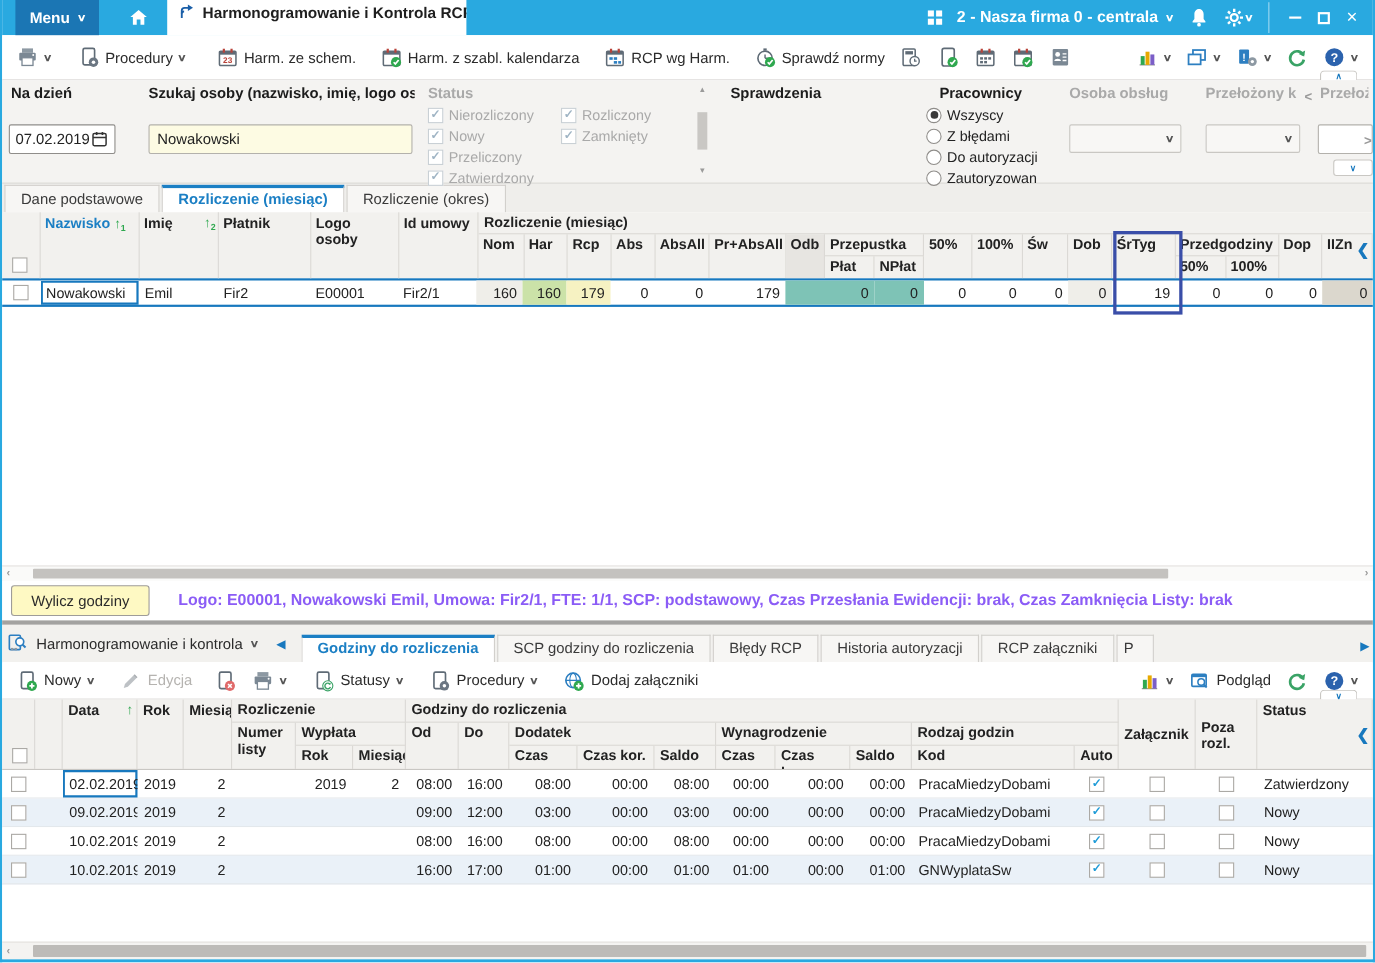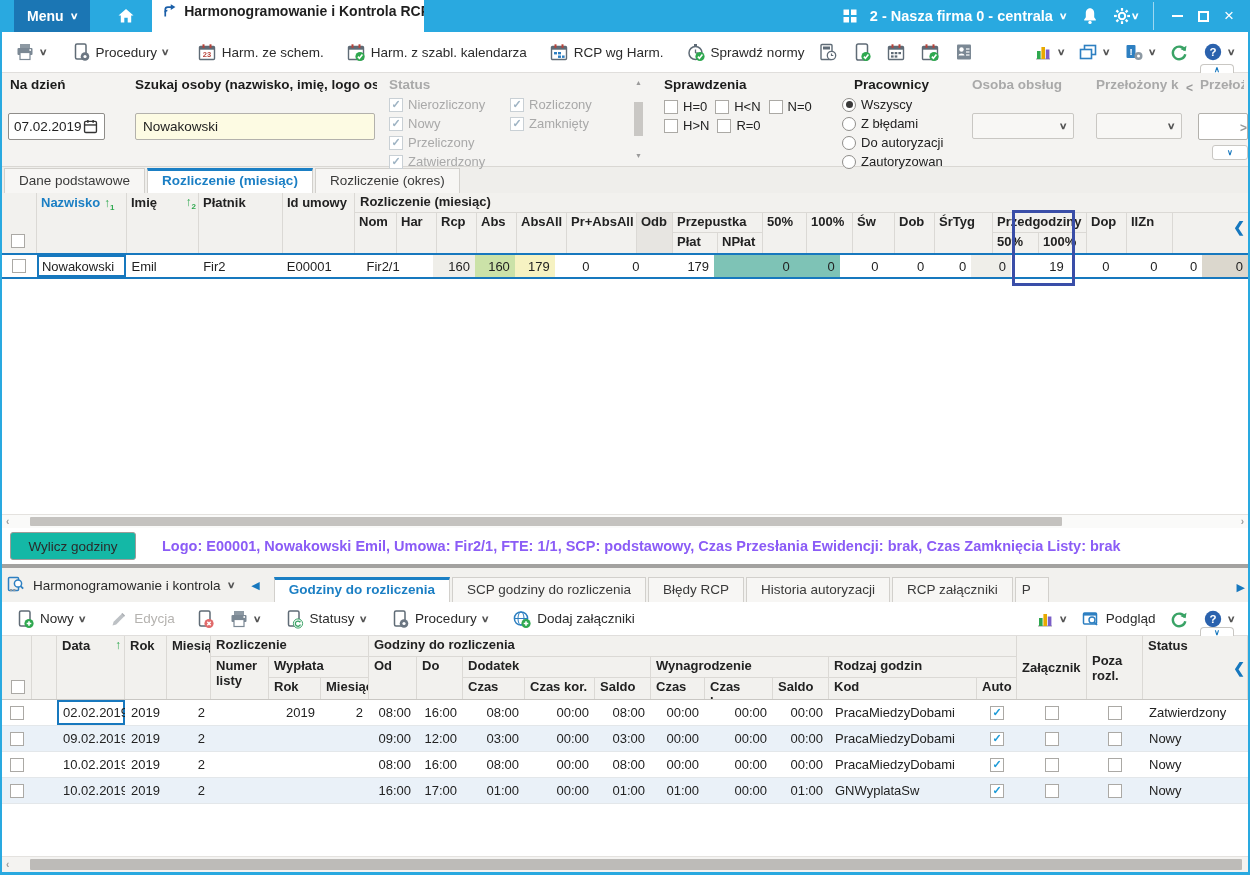--- a/index.html
+++ b/index.html
@@ -102,21 +102,21 @@
 
 
 .hscroll{height:14px;background:#FAFAF9;border-top:1px solid #E4E2DF;position:relative;flex:none}
 .hs-arrow{position:absolute;top:1px;font-size:10px;color:#999;font-weight:bold}
 .hs-thumb{position:absolute;top:2px;height:9px;background:#C4C2BF;border-radius:1px}
 .hscroll.b{height:16px;background:#F4F3F1}
 .hscroll.b .hs-thumb{height:11px;background:#BDBBB8}
 
 
 .summary{height:36px;display:flex;align-items:center;background:#fff;flex:none}
-.wylicz{margin-left:8px;width:126px;height:28px;background:#14b8a6;border:1px solid #9E9C99;border-radius:3px;font-size:13.5px;color:#2b2b2b;font-family:inherit}
+.wylicz{margin-left:8px;width:126px;height:28px;background:#fef9c3;border:1px solid #9E9C99;border-radius:3px;font-size:13.5px;color:#2b2b2b;font-family:inherit}
 .redinfo{margin-left:26px;color:#8b5cf6;font-weight:bold;font-size:14.5px;white-space:nowrap;overflow:hidden}
 .divider{height:4px;background:#A3A2A0;flex:none}
 
 
 .panelhead{height:34px;background:#F2F1EE;display:flex;align-items:flex-end;position:relative;flex:none}
 .ph-left{display:flex;align-items:center;height:34px;padding:0 4px;gap:7px;font-size:13.5px;color:#2b2b2b;white-space:nowrap}
 .tri{color:#1778BE;font-size:11px;margin:0 10px}
 .ph-tabs{display:flex;align-items:flex-end;height:34px;overflow:hidden;flex:1}
 .tri-r{position:absolute;right:3px;bottom:8px;color:#1778BE;font-size:11px}
 
@@ -458,42 +458,20 @@
         </label>
       </div>
 
     <div class="mini-vscroll">
       <span>▲</span>
       <span class="mini-thumb"></span>
       <span>▼</span>
     </div>
 
     <span class="flabel" style="left:662px;top:4px">Sprawdzenia</span>
-    <div class="chkrow" style="left:662px;top:24px;width:172px" id="sprawdzenia-list">
-        <label class="chkitem" style="margin-right: 8px;">
-          <span class="cbx"></span>
-          <span>H=0</span>
-        </label>
-        <label class="chkitem" style="margin-right: 8px;">
-          <span class="cbx"></span>
-          <span>H&lt;N</span>
-        </label>
-        <label class="chkitem" style="margin-right: 8px;">
-          <span class="cbx"></span>
-          <span>N=0</span>
-        </label>
-        <label class="chkitem" style="margin-right: 8px;">
-          <span class="cbx"></span>
-          <span>H&gt;N</span>
-        </label>
-        <label class="chkitem" style="margin-right: 8px;">
-          <span class="cbx"></span>
-          <span>R=0</span>
-        </label>
-      </div>
 
     <span class="flabel" style="left:852px;top:4px">Pracownicy</span>
     <div class="chkcol" style="left:840px;top:22px;height:76px" id="pracownicy-list">
         <label class="chkitem">
           <span class="rad sel"></span>
           <span>Wszyscy</span>
         </label>
         <label class="chkitem">
           <span class="rad"></span>
           <span>Z błędami</span>
@@ -532,20 +510,21 @@
     </div>
 
   <div class="grid-top">
     <div class="gt-header">
       <div class="hcell t-cb">
           <span class="cbx hcb"></span>
         </div>
       <div class="hcell t-nazwisko"><span class="hl">Nazwisko</span> <span class="sort">↑<sub>1</sub></span></div>
       <div class="hcell t-imie"><span>Imię</span><span class="sort" style="position:absolute;right:2px;top:2px">↑<sub>2</sub></span></div>
       <div class="hcell t-platnik"><span>Płatnik</span></div>
+      <div class="hcell t-logo"><span>Logo osoby</span></div>
       <div class="hcell t-umowa"><span>Id umowy</span></div>
       <div class="gt-right">
         <div class="gt-title">Rozliczenie (miesiąc)</div>
         <div class="gt-sub">
           <div class="scell t-nom">Nom</div>
           <div class="scell t-har">Har</div>
           <div class="scell t-rcp">Rcp</div>
           <div class="scell t-abs">Abs</div>
           <div class="scell t-absall">AbsAll</div>
           <div class="scell t-prabsall">Pr+AbsAll</div>

